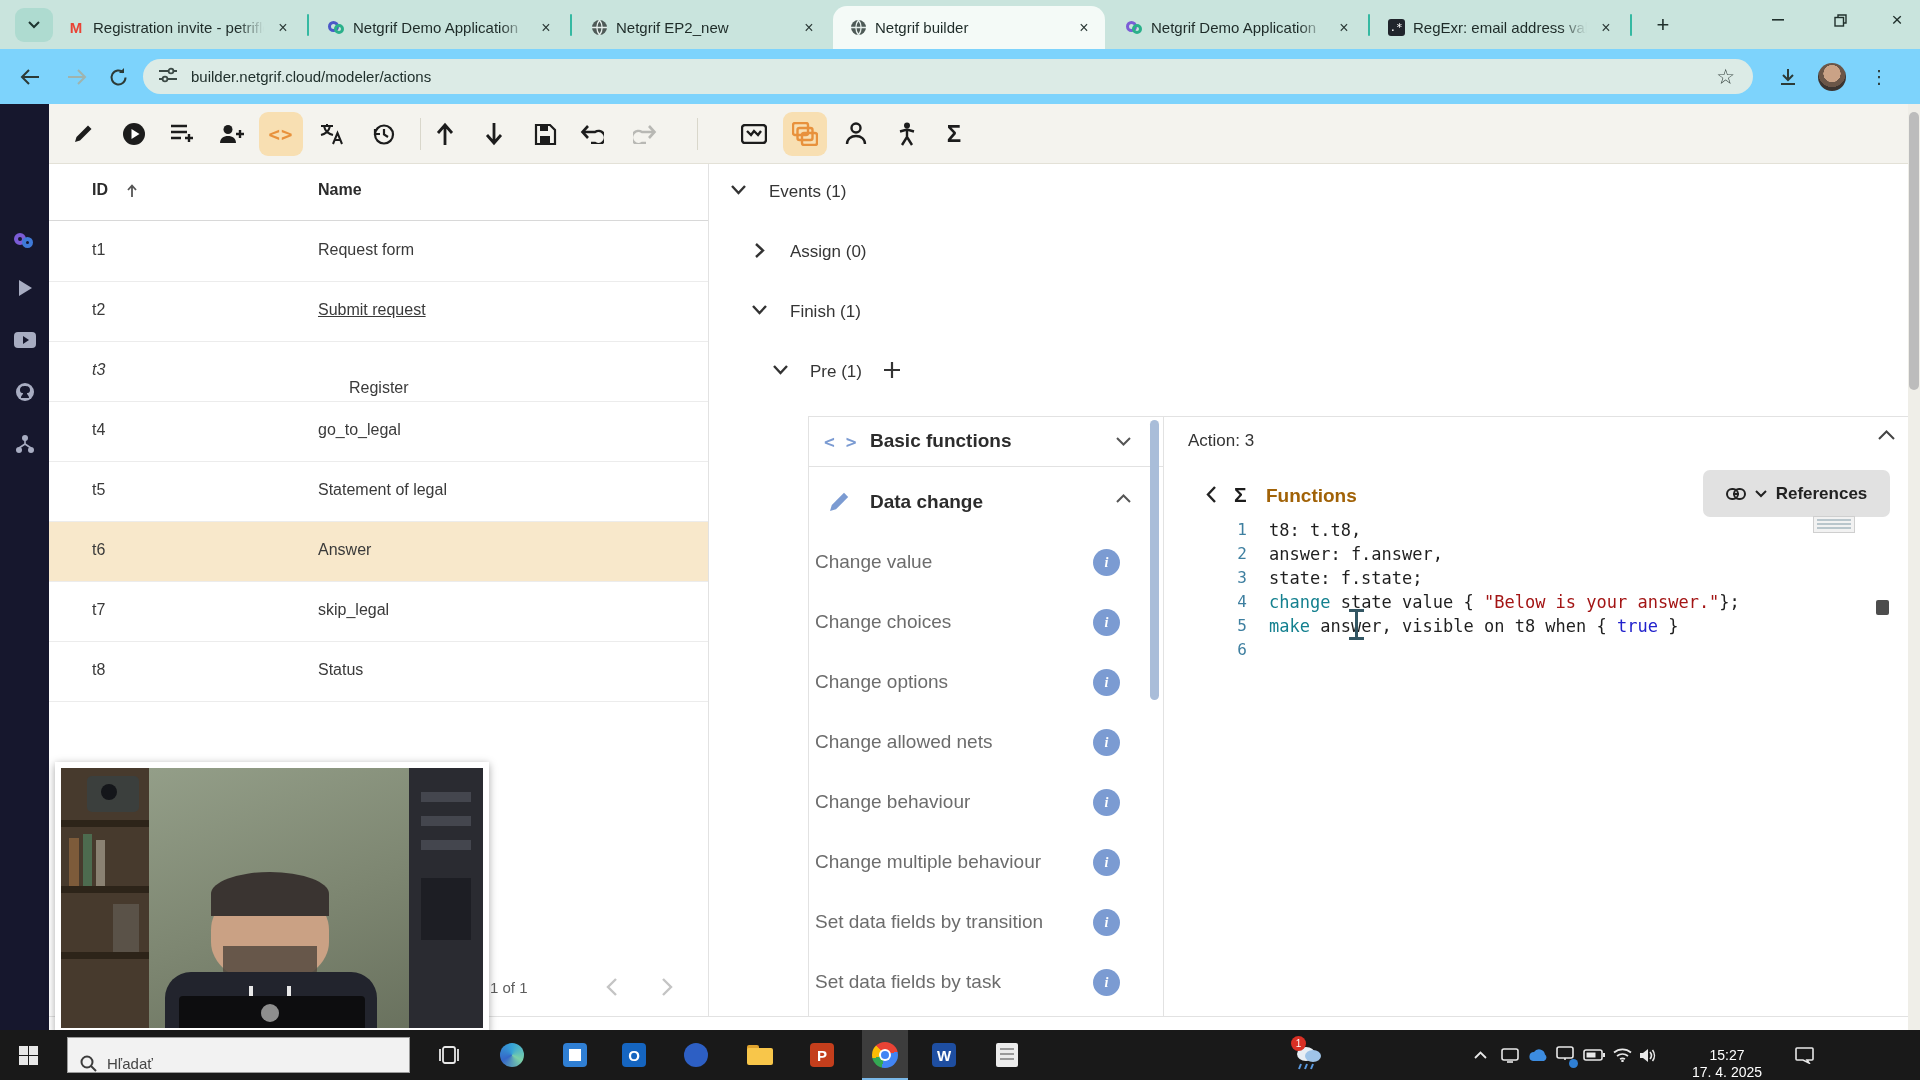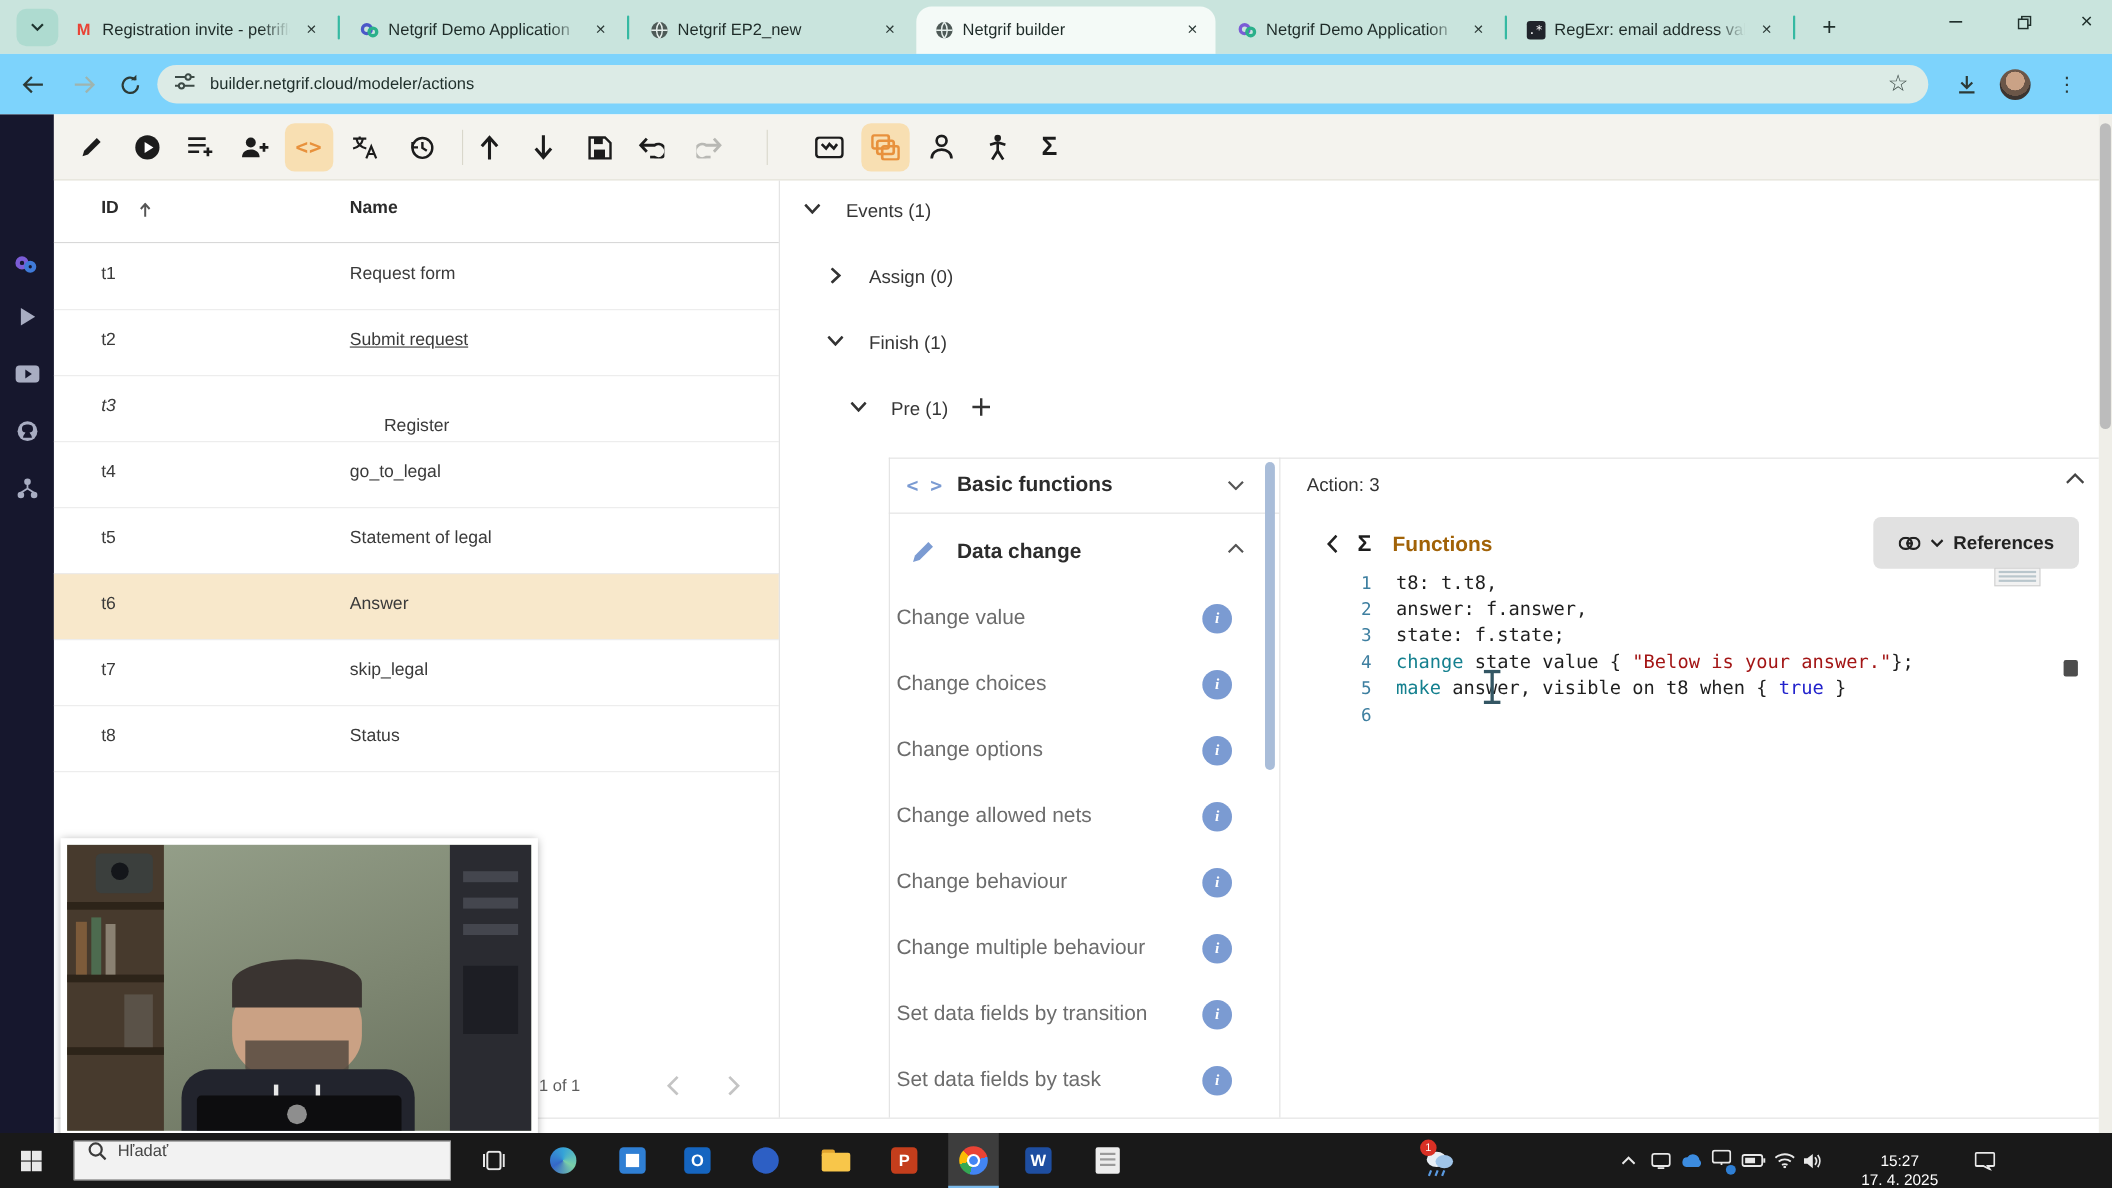--- a/index.html
+++ b/index.html
@@ -84,21 +84,21 @@
   
   .video { position:absolute; left:55px; top:762px; width:434px; height:272px; background:#fff; padding:6px; z-index:40;
     box-shadow:0 2px 8px rgba(0,0,0,.35); }
   .scene { position:relative; width:100%; height:100%; overflow:hidden;
     background:linear-gradient(160deg,#97a28c 0%,#7d8671 55%,#666e5b 100%); }
 
   
   .taskbar { position:absolute; left:0; top:1030px; width:1920px; height:50px; background:#191919; z-index:100; }
   .tb-ic { position:absolute; top:0; height:50px; display:flex; align-items:center; justify-content:center; }
   .tb-search { position:absolute; left:67px; top:7px; width:343px; height:36px; background:#f2f2f2; border:1px solid #9a9a9a;
-    display:flex; align-items:flex-start; }
+    display:flex; align-items:flex-end; }
   .tb-search input { border:0; outline:0; background:transparent; font-size:15px; color:#333; width:260px;
     font-family:"Liberation Sans",sans-serif; }
   .tb-search input::placeholder { color:#454545; opacity:1; }
   .appcell { position:absolute; top:0; width:46px; height:50px; display:flex; align-items:center; justify-content:center; }
   .appcell.active { background:rgba(255,255,255,.16); box-shadow:inset 0 -2px 0 #7ab8e8; }
   .clock { position:absolute; left:1682px; top:0; width:90px; height:68px; color:#fff; font-size:14px;
     display:flex; flex-direction:column; align-items:center; justify-content:center; line-height:17px; }
 
   
   .ibeam { position:absolute; left:1349px; top:609px; width:16px; height:31px; z-index:5; }

